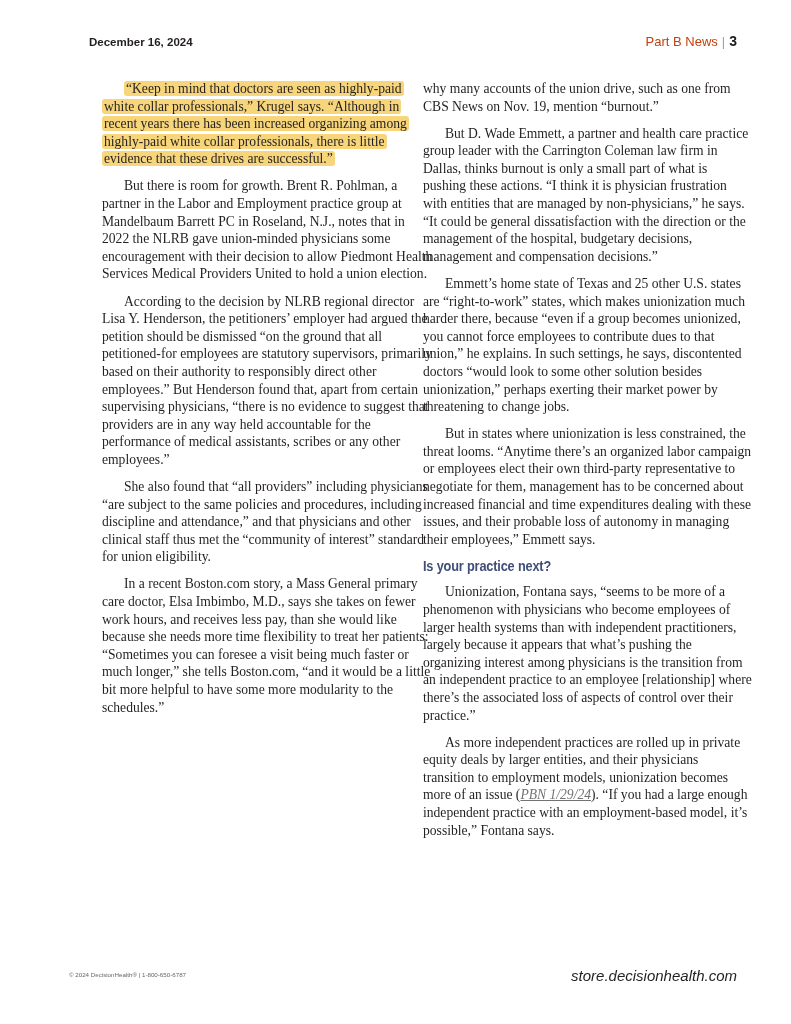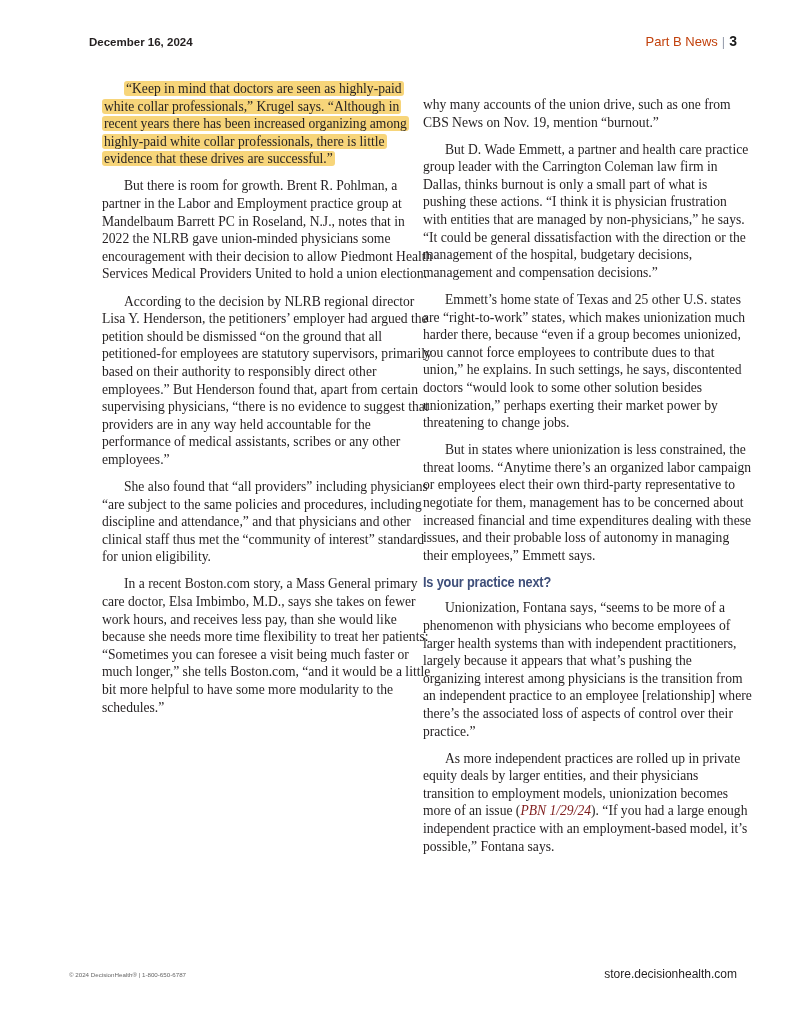--- a/index.html
+++ b/index.html
@@ -15,38 +15,38 @@
     .header-pub { color: #c2410c; }
     .header-sep { color: #9aa0ae; margin: 0 4px; font-weight: normal; }
     .header-page { color: #1a1a1a; font-weight: bold; font-size: 14px; }
     .col {
       position: absolute; top: 80px;
       font-family: "Liberation Serif", serif; font-size: 13.6px; line-height: 17.6px; color: #231f20;
     }
     .col-left { left: 86px; width: 333px; margin-left: 16px; }
     .col-right { left: 423px; width: 330px; top: 80px; }
     .col p { margin: 0 0 9.5px 0; text-indent: 22px; text-align: left; }
-    .col p.cont { text-indent: 0; margin-top: 16px; }
+    .col p.cont { text-indent: 0; }
     .hl {
       background: #f7d57a; border-radius: 3px; padding: 0 2px;
       box-decoration-break: clone; -webkit-box-decoration-break: clone;
     }
     .section-heading {
       font-family: "Liberation Sans", sans-serif; font-weight: bold; font-size: 14.5px;
       color: #3f4f7a; margin: 2px 0 8px 0; transform: scaleX(0.88); transform-origin: left;
       letter-spacing: -0.2px;
     }
-    .ref-link { color: #7f1d1d; font-style: italic; }
+    .ref-link { color: #737373; font-style: italic; text-decoration: underline; }
     .footer-left {
       position: absolute; left: 69px; top: 971px;
       font-family: "Liberation Sans", sans-serif; font-size: 6.2px; color: #666;
     }
     .footer-right {
       position: absolute; right: 54px; top: 967px;
-      font-family: "Liberation Sans", sans-serif; font-size: 12px; color: #231f20;
+      font-family: "Liberation Sans", sans-serif; font-size: 15px; color: #231f20; font-style: italic;
     }
   </style>
 </head>
 <body>
 
 <div class="header-date">December 16, 2024</div>
 <div class="header-right">
   <span class="header-pub">Part B News</span><span class="header-sep">|</span><span class="header-page">3</span>
 </div>
 

